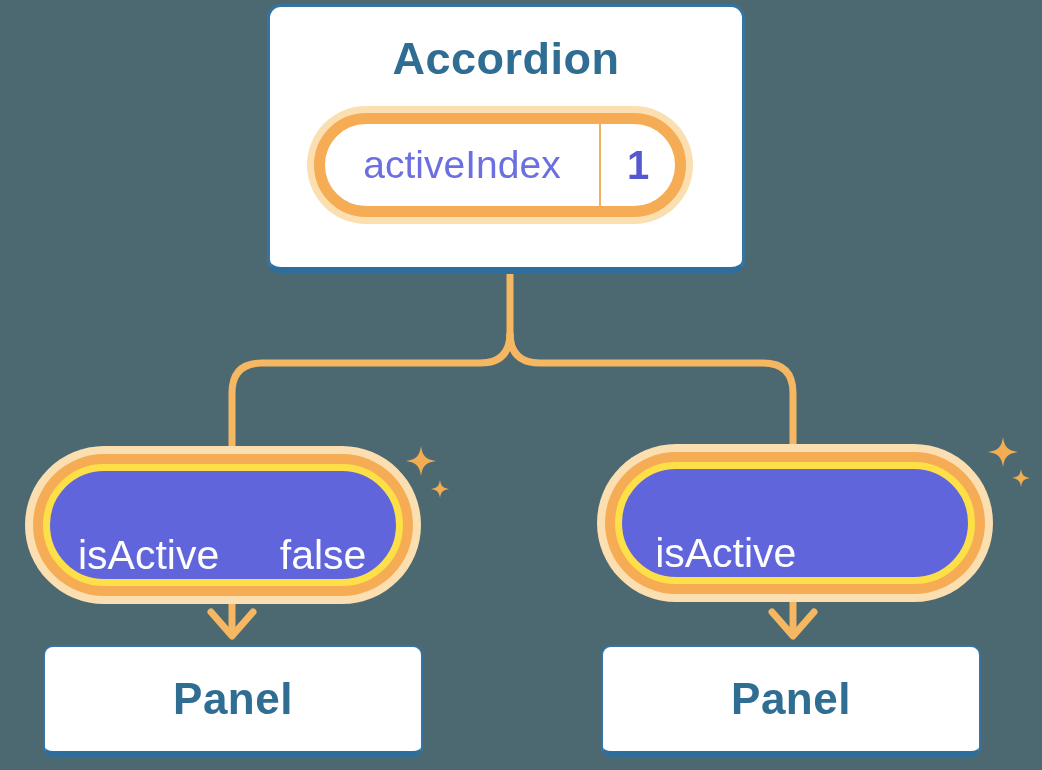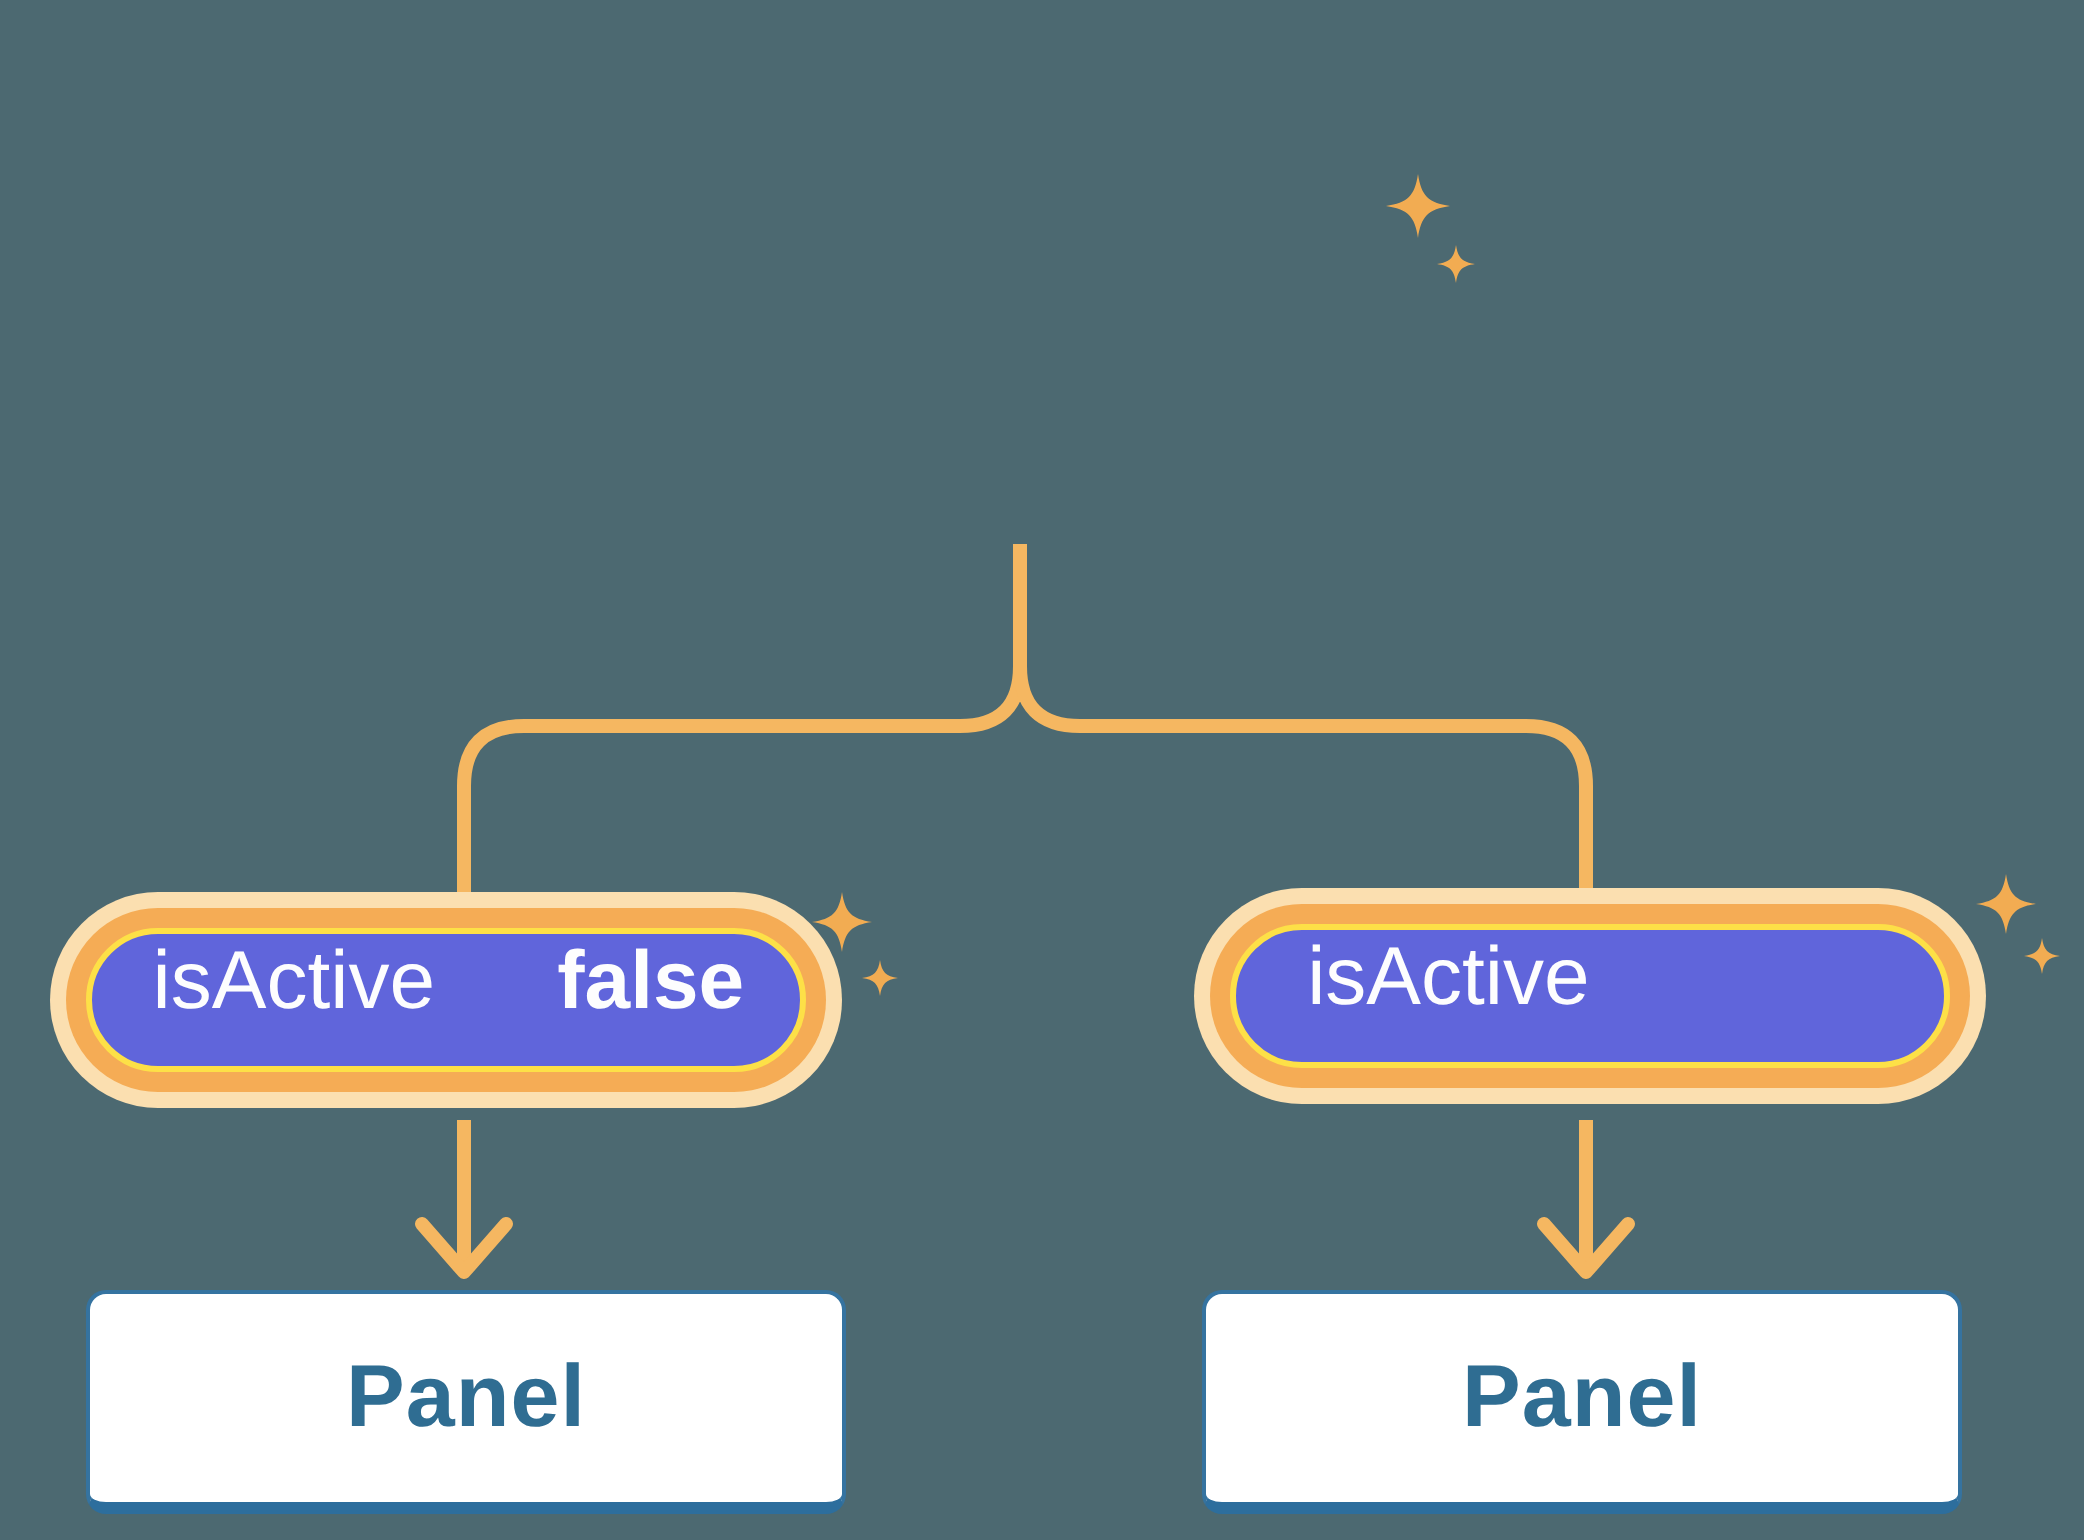--- a/index.html
+++ b/index.html
@@ -80,41 +80,41 @@
     background: var(--ring-light);
   }
   .state-pill .cell.value {
     width: 74px;
     font-size: 40px;
     font-weight: 700;
     color: var(--purple-bold);
   }
   .prop-pill {
     position: absolute;
-    width: 360px; height: 72px;
+    width: 360px; height: 122px;
     background: var(--purple);
-    border: 3px solid #fde047;
+    border: 7px solid #fde047;
     border-radius: 999px;
     box-shadow: 0 0 0 10px var(--ring), 0 0 0 18px var(--halo);
     display: flex;
-    align-items: flex-start;
+    align-items: flex-end;
     overflow: hidden;
     z-index: 2;
   }
   .prop-pill .cell {
     display: flex;
     align-items: center;
     justify-content: center;
     color: var(--pill-text);
     font-size: 41px;
   }
   .prop-pill .cell.label { width: 57%; font-weight: 400; }
   .prop-pill.right .cell.label { width: 60%; }
   .prop-pill .divider { width: 3px; background: #fff; }
-  .prop-pill .cell.value { flex: 1; font-weight: 700; }
+  .prop-pill .cell.value { flex: 1; font-weight: 400; }
   .prop-pill.left  { left: 43px;  top: 464px; }
   .prop-pill.right { left: 615px; top: 462px; }
   .panel-card {
     position: absolute;
     width: 380px; height: 112px;
     background: var(--card-bg);
     border: 2px solid var(--card-border);
     border-bottom: 6px solid var(--card-border-bottom);
     border-radius: 10px;
     display: flex;
@@ -157,20 +157,28 @@
     <g style="fill: var(--sparkle)">
       <path transform="translate(421,461) scale(15)" d="M0,-1 C0.1,-0.32 0.32,-0.1 1,0 C0.32,0.1 0.1,0.32 0,1 C-0.1,0.32 -0.32,0.1 -1,0 C-0.32,-0.1 -0.1,-0.32 0,-1 Z"></path>
       <path transform="translate(440,489) scale(9)" d="M0,-1 C0.1,-0.32 0.32,-0.1 1,0 C0.32,0.1 0.1,0.32 0,1 C-0.1,0.32 -0.32,0.1 -1,0 C-0.32,-0.1 -0.1,-0.32 0,-1 Z"></path>
     </g>
     <g style="fill: var(--sparkle)">
       <path transform="translate(1003,452) scale(15)" d="M0,-1 C0.1,-0.32 0.32,-0.1 1,0 C0.32,0.1 0.1,0.32 0,1 C-0.1,0.32 -0.32,0.1 -1,0 C-0.32,-0.1 -0.1,-0.32 0,-1 Z"></path>
       <path transform="translate(1021,478) scale(9)" d="M0,-1 C0.1,-0.32 0.32,-0.1 1,0 C0.32,0.1 0.1,0.32 0,1 C-0.1,0.32 -0.32,0.1 -1,0 C-0.32,-0.1 -0.1,-0.32 0,-1 Z"></path>
     </g>
   </svg>
 
+  <div class="node-card accordion-card">
+    <div class="accordion-title">Accordion</div>
+    <div class="state-pill">
+      <div class="cell label">activeIndex</div>
+      <div class="divider"></div>
+      <div class="cell value">1</div>
+    </div>
+  </div>
 
   <div class="prop-pill left">
     <div class="cell label">isActive</div>
     <div class="divider"></div>
     <div class="cell value">false</div>
   </div>
 
   <div class="prop-pill right">
     <div class="cell label">isActive</div>
     <div class="divider"></div>

